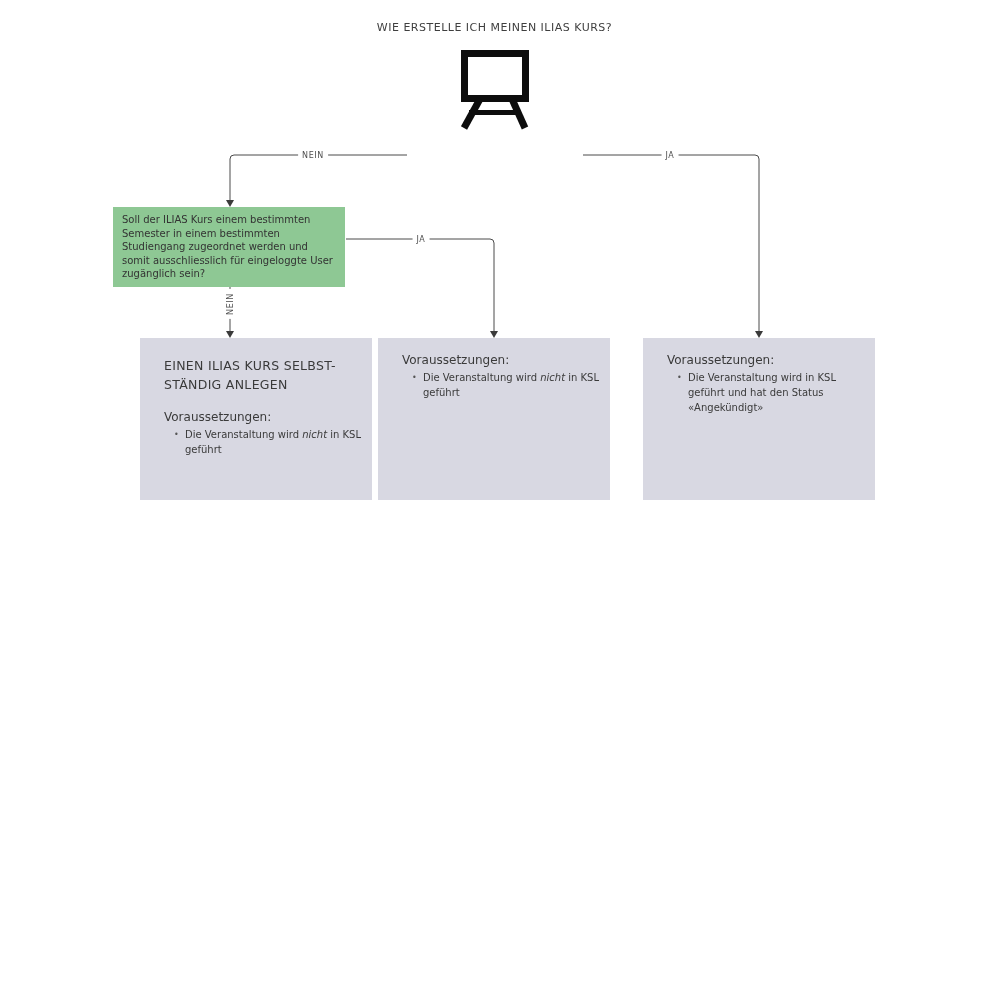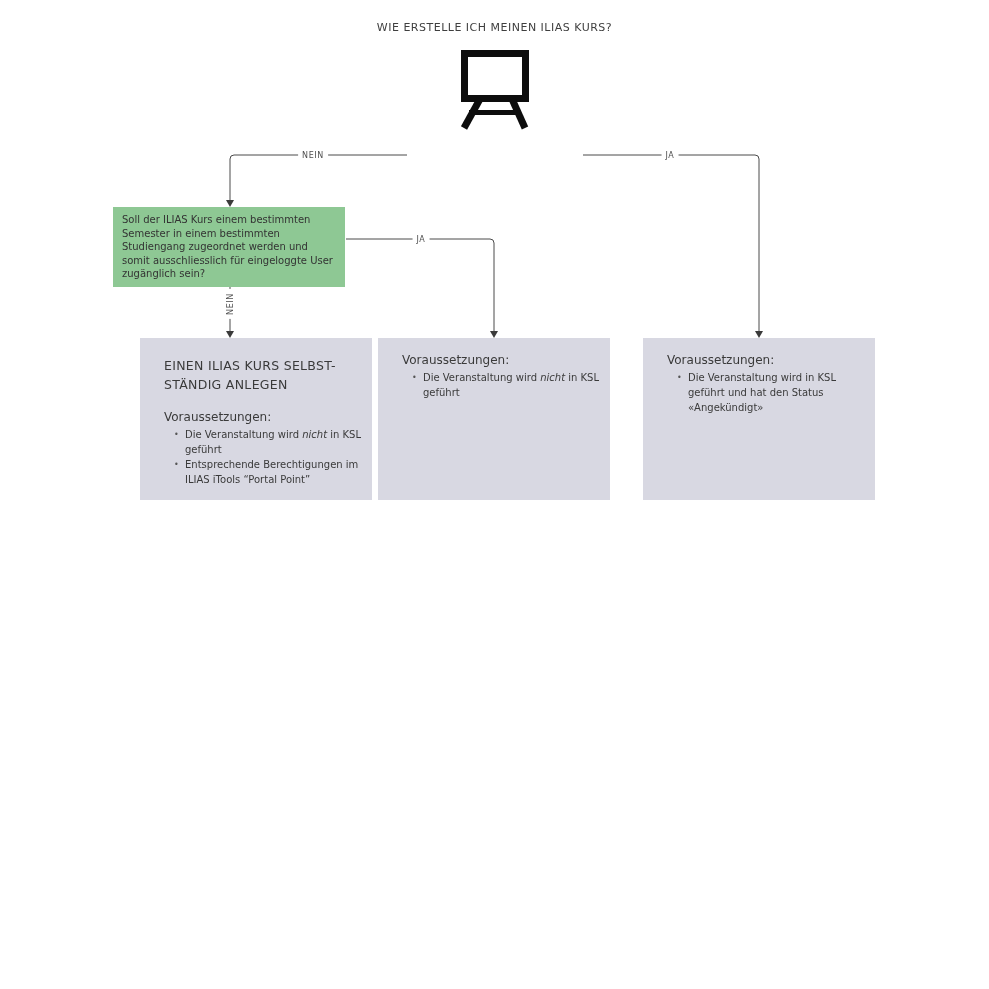--- a/index.html
+++ b/index.html
@@ -94,21 +94,20 @@
   <span class="edge-label vertical" style="left:230px;top:304px;">NEIN</span>
 
 
   <div class="decision semester">Soll der ILIAS Kurs einem bestimmten Semester in einem bestimmten Studiengang zugeordnet werden und somit ausschliesslich für eingeloggte User zugänglich sein?</div>
 
   <div class="outcome o0">
     <div class="outcome-title">EINEN ILIAS KURS SELBST-<br>STÄNDIG ANLEGEN</div>
     <div class="prereq-label">Voraussetzungen:</div>
     <ul class="prereq-list">
         <li><span>Die Veranstaltung wird </span><span class="it">nicht</span><span> in KSL geführt</span></li>
-        <li><span>Entsprechende Berechtigungen im ILIAS iTools “Portal Point”</span></li>
       </ul>
   </div>
 
   <div class="outcome o1">
     <div class="prereq-label">Voraussetzungen:</div>
     <ul class="prereq-list">
         <li><span>Die Veranstaltung wird </span><span class="it">nicht</span><span> in KSL geführt</span></li>
       </ul>
   </div>
 

